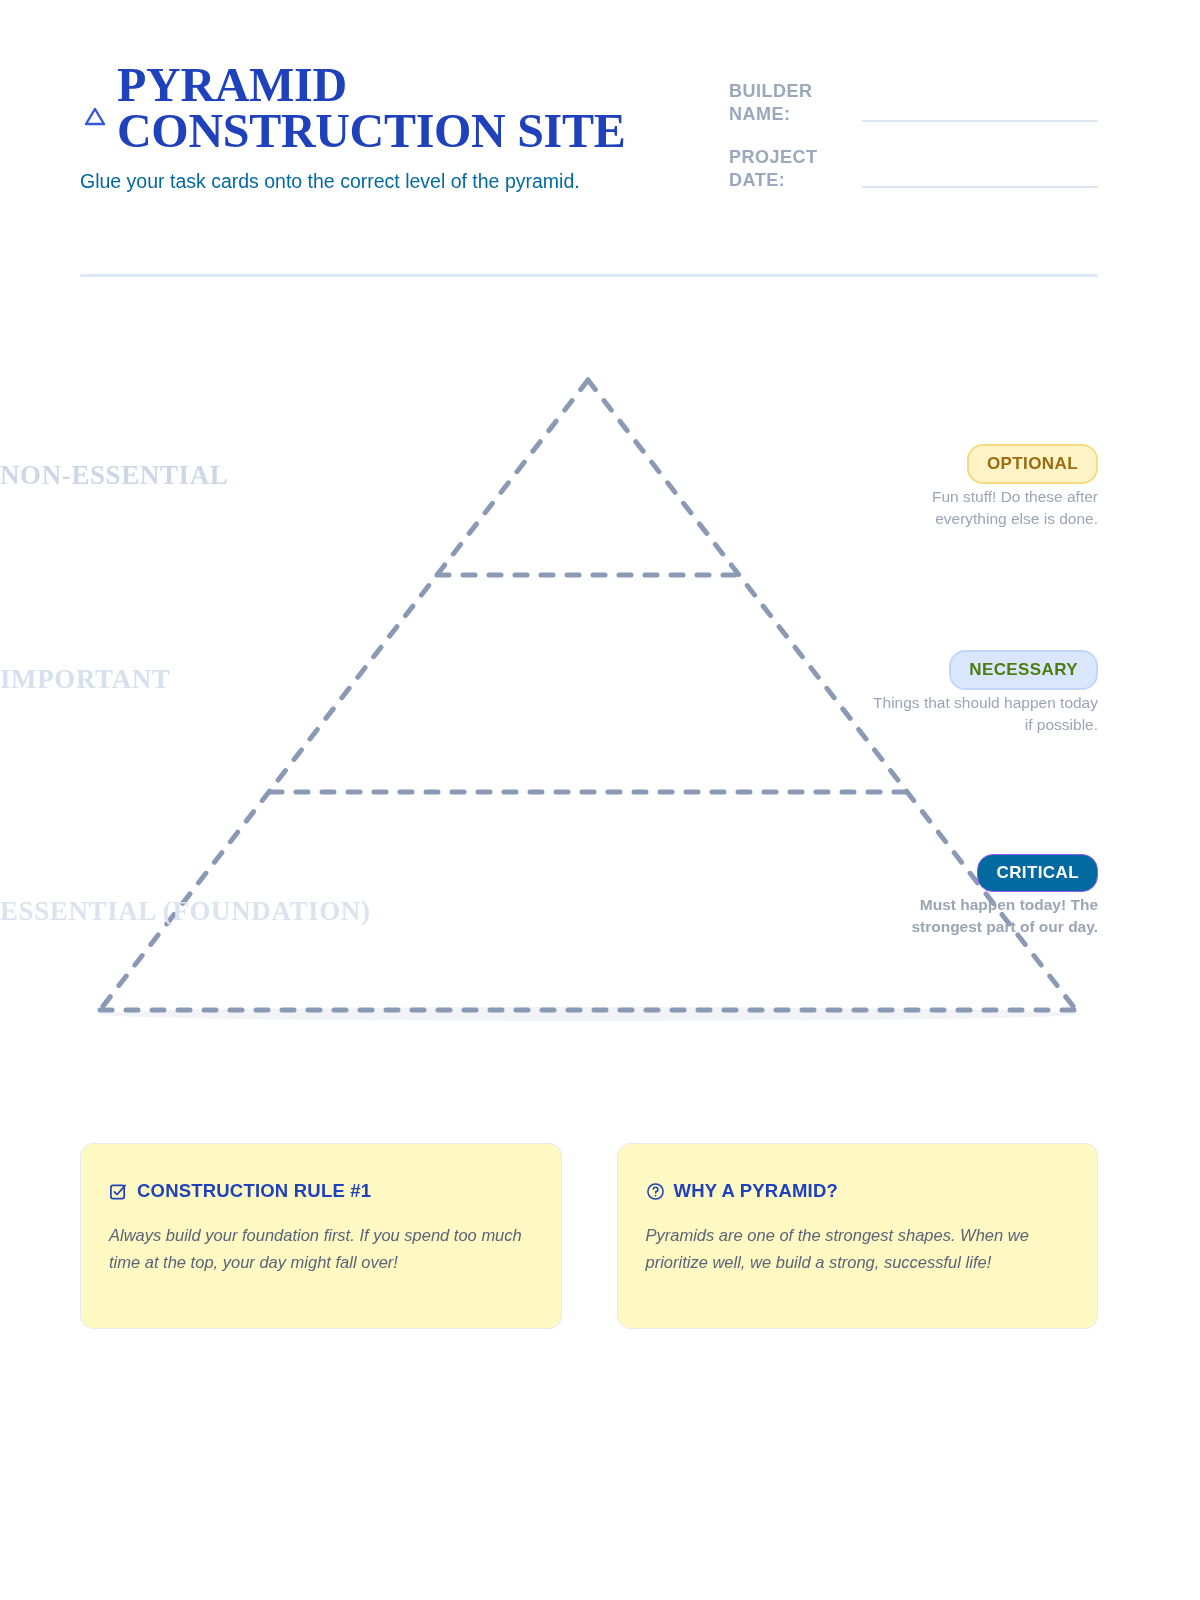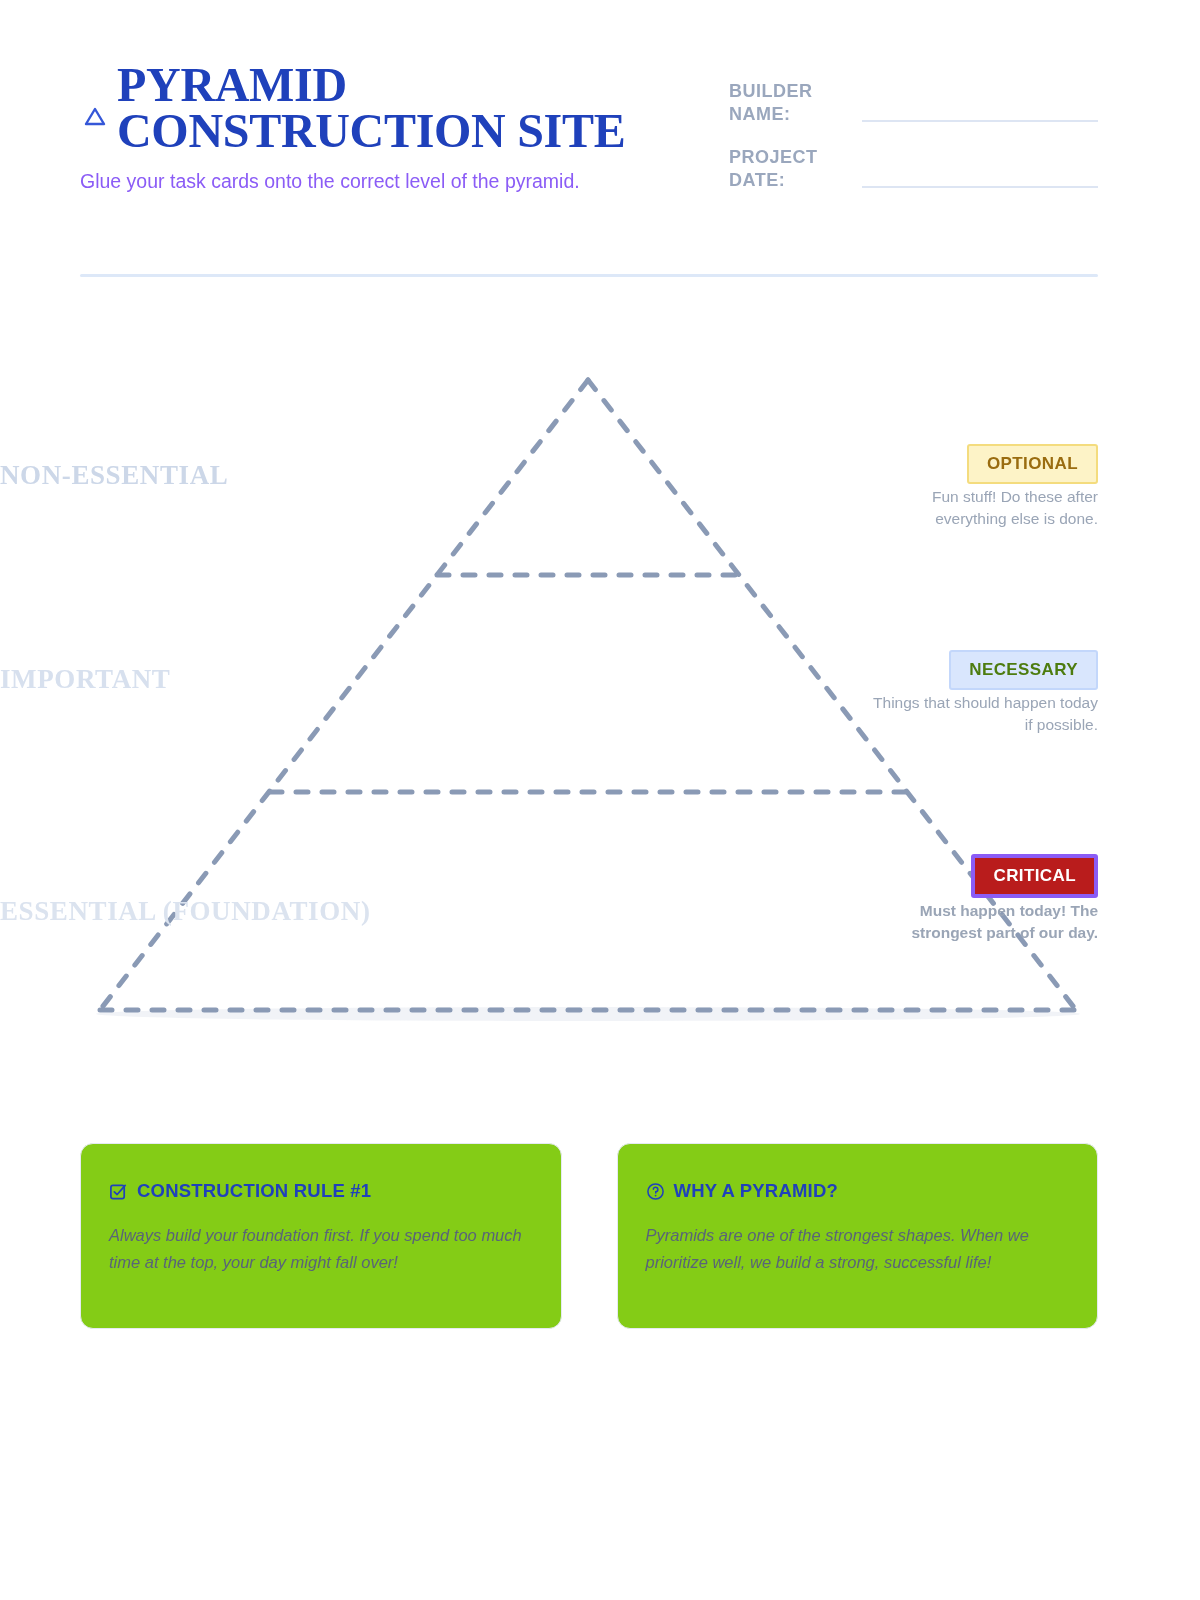--- a/index.html
+++ b/index.html
@@ -25,21 +25,21 @@
     letter-spacing:-0.3px;
     color:#1f41bb;
     margin-left:9px;
     text-transform:uppercase;
     white-space:pre-line;
   }
   .worksheet-subtitle {
     margin-top:14px;
     font-size:19.5px;
     line-height:1.45;
-    color:#8b5cf6;
+    color:#0369a1;
     width:540px;
   }
 
   .meta-block { position:absolute; left:613px; top:18px; width:405px; }
   .meta-row { display:flex; align-items:flex-end; margin-bottom:20px; }
   .meta-label {
     width:95px; flex:0 0 95px;
     font-size:18px; font-weight:700; letter-spacing:0.5px;
     line-height:1.28; color:#9aa7bd; text-transform:uppercase;margin-left:36px;
   }
@@ -70,46 +70,46 @@
 
   
   .legend-item { position:absolute; width:230px; text-align:right; }
   .legend-optional  { right:102px; top:114px; }
   .legend-necessary { right:102px; top:320px; }
   .legend-critical  { right:102px; top:524px; }
 
   .badge {
     display:inline-block;
     padding:9px 18px 10px 18px;
-    border-radius:3px;
+    border-radius:16px;
     font-size:17px;
     font-weight:700;
     letter-spacing:0.4px;
     text-transform:uppercase;
     line-height:1;
   }
   .badge-optional  { background:#fdf3c7; border:2px solid #f4dc7e; color:#9a6c10; }
   .badge-necessary { background:#d9e6fd; border:2px solid #c3d7fb; color:#4d7c0f; }
-  .badge-critical  { background:#b91c1c; border:4px solid #8b5cf6; color:#ffffff; }
+  .badge-critical  { background:#0369a1; border:1px solid #8b5cf6; color:#ffffff; }
 
   .legend-desc {
     margin-top:2px;
     font-size:15.5px;
     line-height:1.42;
     color:#9aa5b6;
     text-align:right;
   }
   .legend-desc.strong { font-weight:700; color:#9aa5b6; }
 
   
   .cards { position:absolute; left:80px; top:1143px; width:1018px; display:flex; gap:55px; }
   .info-card {
     width:482px;
     min-height:186px;
-    background:#84cc16;
+    background:#fef9c3;
     border:1px solid #e5eaf2;
     border-radius:13px;
     padding:36px 28px 30px 28px;
   }
   .card-head { display:flex; align-items:center; gap:9px; margin-bottom:20px; }
   .card-icon { width:19px; height:19px; flex:0 0 auto; }
   .card-title {
     font-size:18.5px; font-weight:700; letter-spacing:0.2px;
     color:#1f41bb; text-transform:uppercase;
   }

